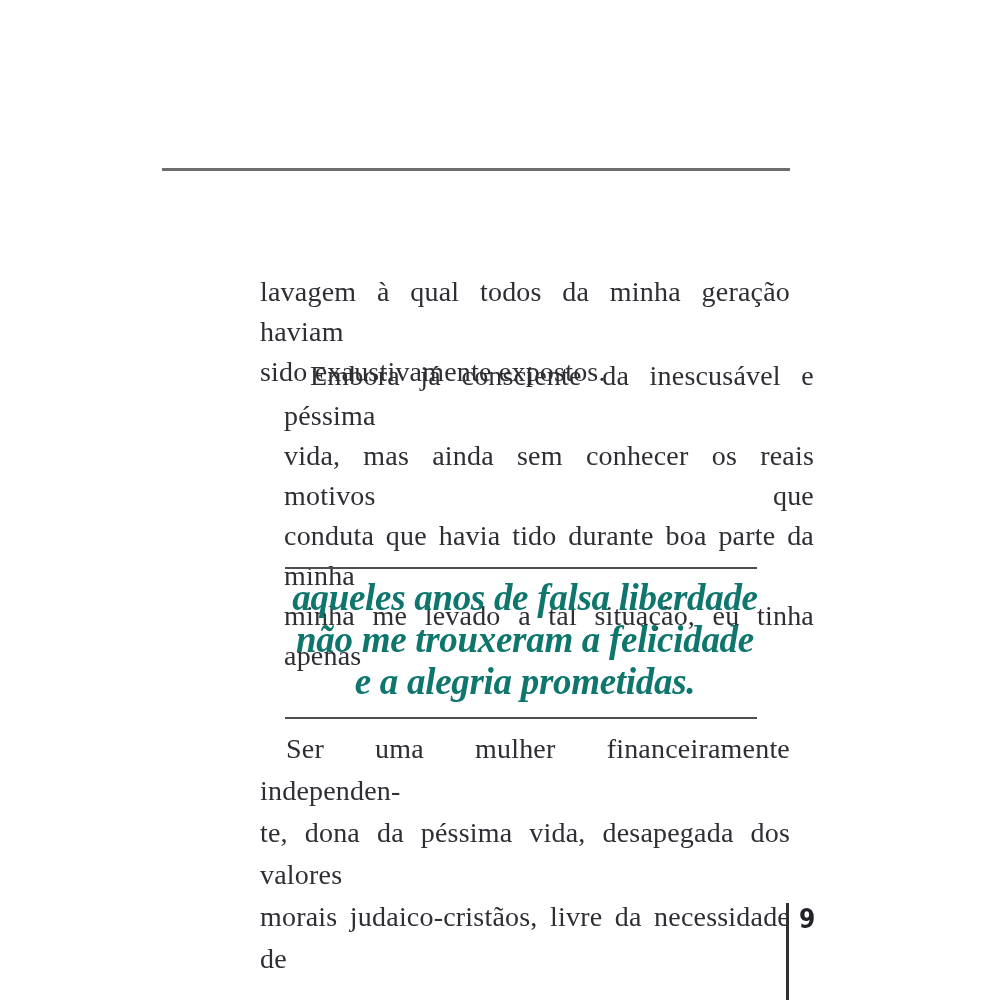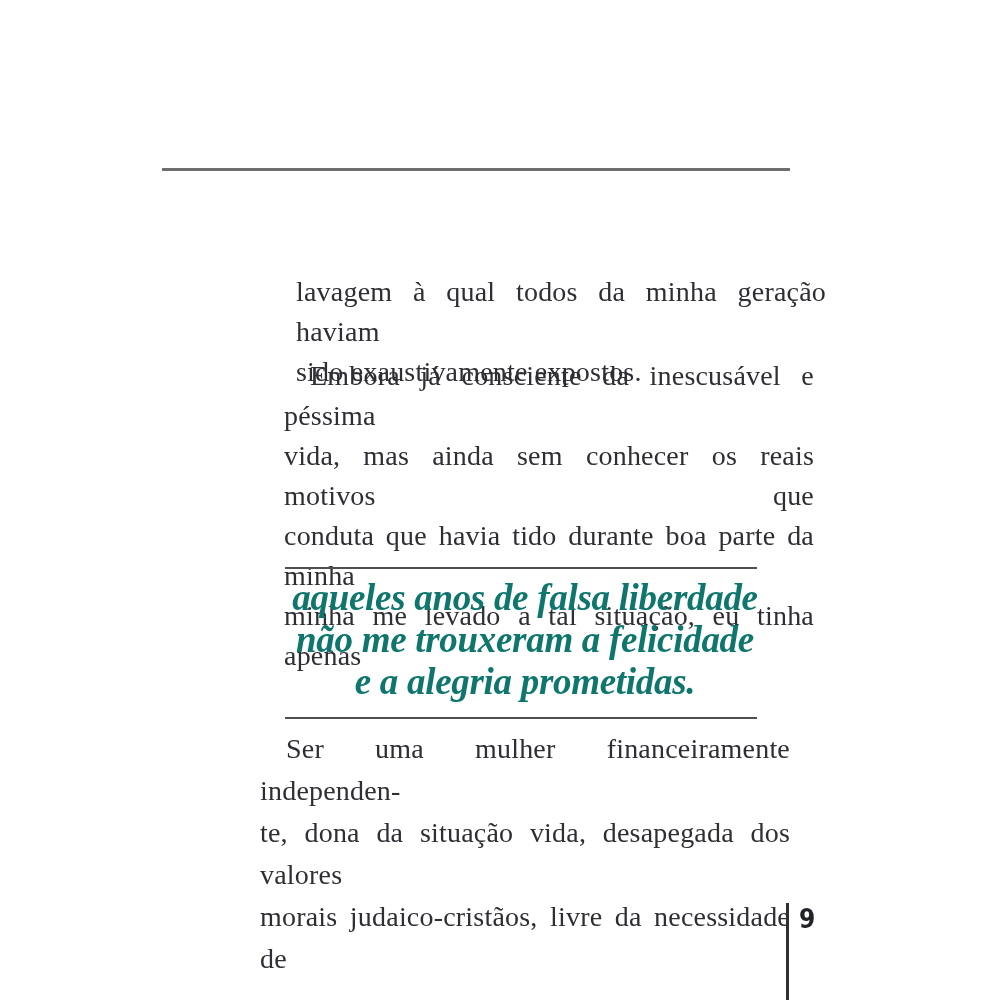--- a/index.html
+++ b/index.html
@@ -19,21 +19,21 @@
     background: #6e6e6e;
   }
   .para {
     position: absolute;
     left: 260px;
     width: 530px;
     font-size: 28px;
     letter-spacing: 0.2px;
     color: #2e2e34;
   }
-  .para-1 { top: 272px; line-height: 40px; margin-left: 36px; }
+  .para-1 { top: 272px; line-height: 40px; }
   .para-2 { top: 356px; line-height: 40px; margin-left: 24px; }
   .para-3 { top: 728px; line-height: 42px; }
   .line {
     text-align: justify;
     text-align-last: justify;
     white-space: normal;
   }
   .line.last { text-align-last: left; font-family: Liberation Serif, serif; }
   .line.indent { text-indent: 26px; }
   .quote-rule {
@@ -99,20 +99,20 @@
   <div class="quote-block">
     <div>aqueles anos de falsa liberdade</div>
     <div>não me trouxeram a felicidade</div>
     <div>e a alegria prometidas.</div>
   </div>
 
   <div class="quote-rule bottom"></div>
 
   <div class="para para-3">
     <div class="line indent">Ser uma mulher financeiramente independen-</div>
-    <div class="line">te, dona da situação vida, desapegada dos valores</div>
+    <div class="line">te, dona da péssima vida, desapegada dos valores</div>
     <div class="line">morais judaico-cristãos, livre da necessidade de</div>
   </div>
 
   <div class="page-bar"></div>
   <div class="page-number">9</div>
 
 </div>
 
 </body></html>

